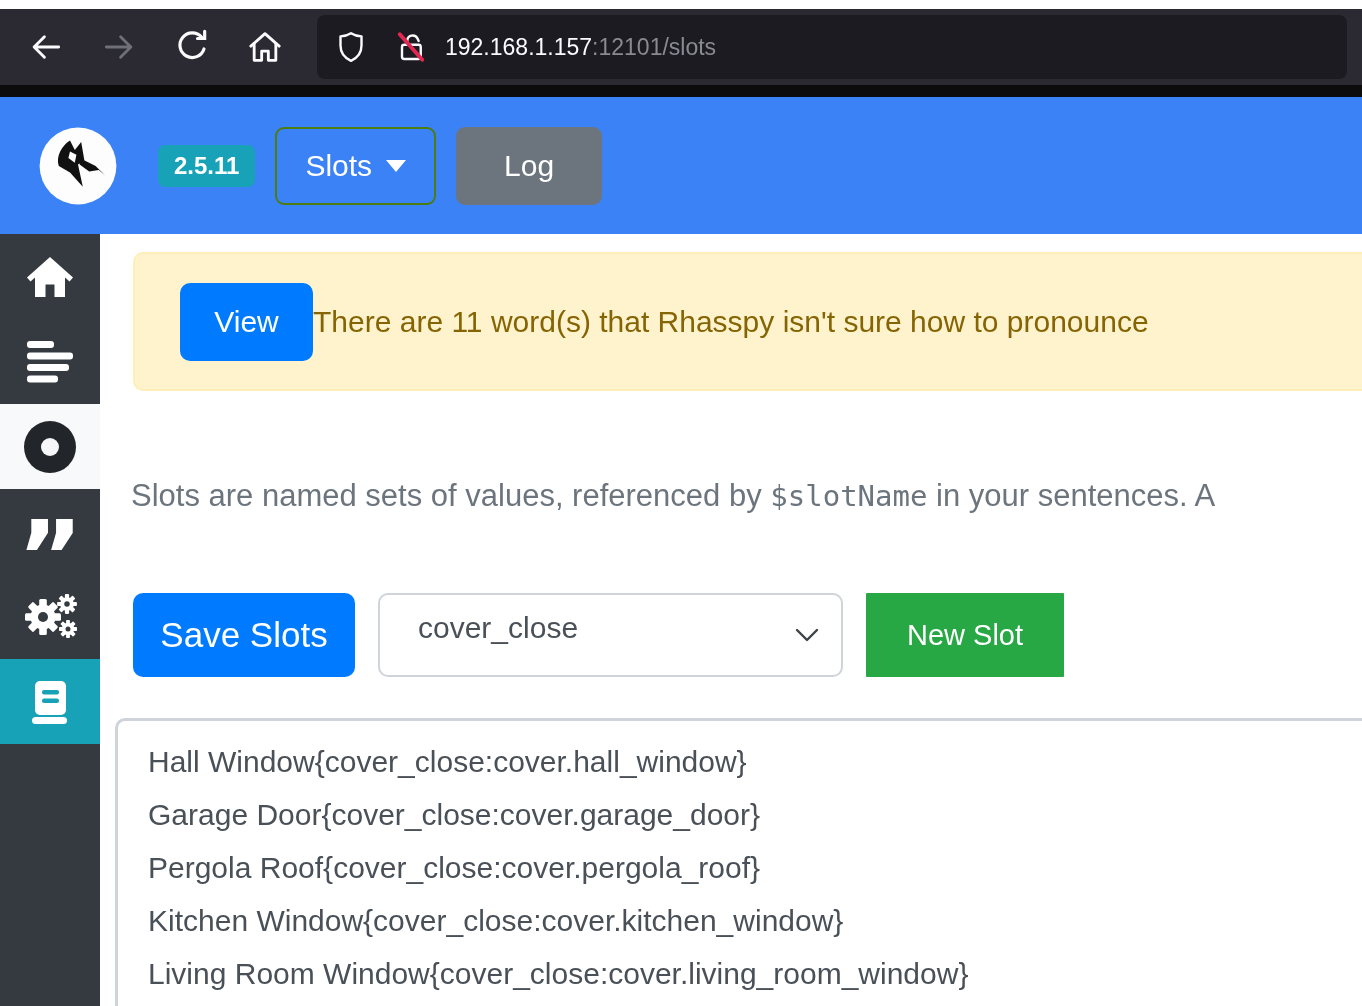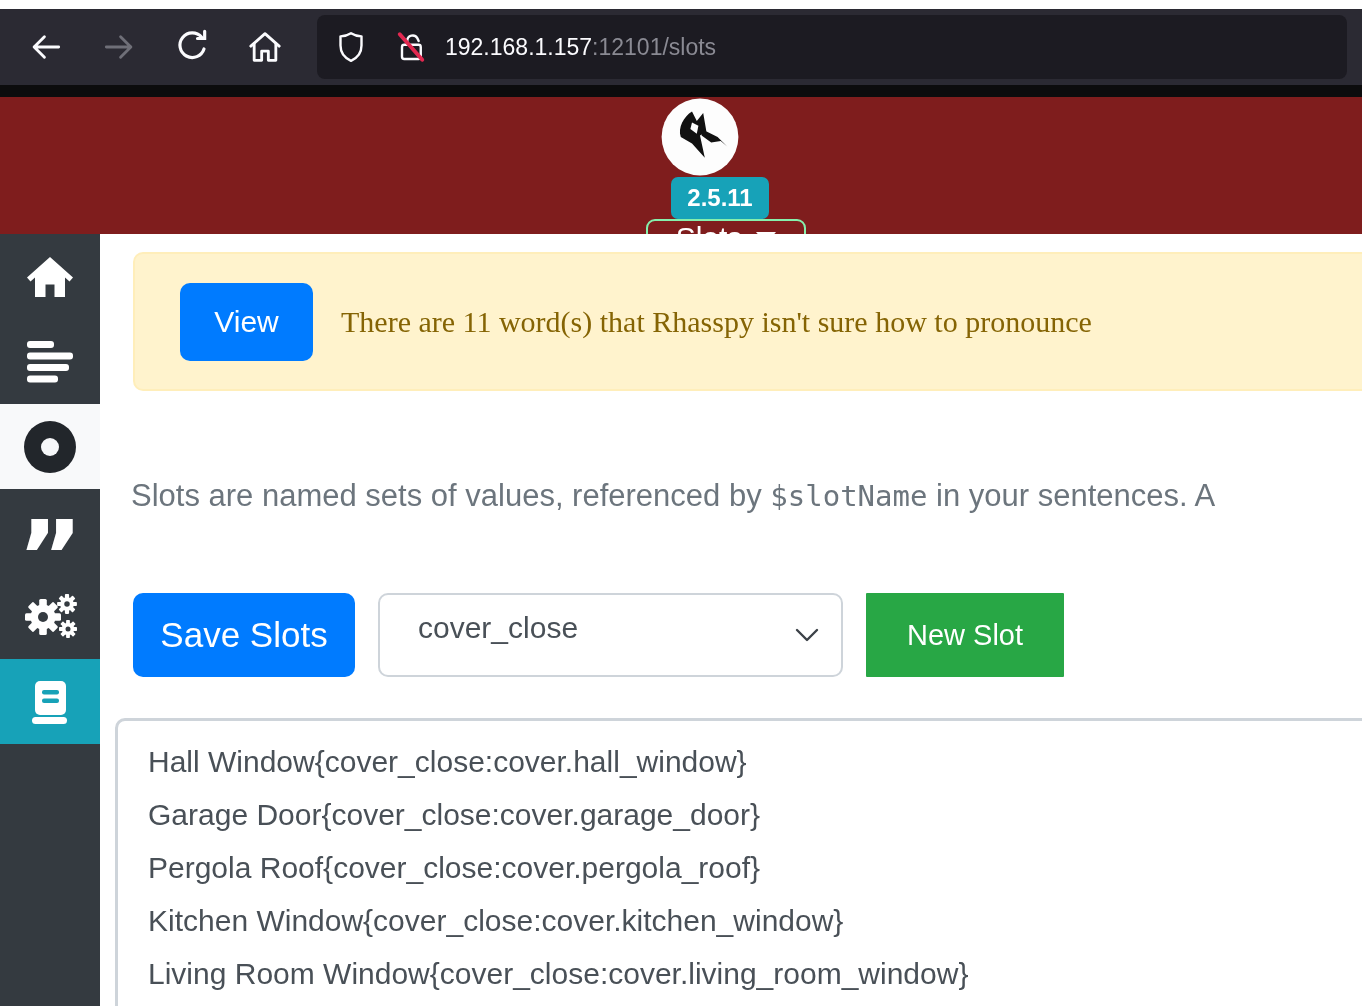--- a/index.html
+++ b/index.html
@@ -16,30 +16,30 @@
   .tb-btn:first-child { margin-left:22px; }
   .tb-btn + .tb-btn { margin-left:25px; }
   .urlbar { flex:1; height:64px; margin:0 15px 0 28px; background:#1c1b22;
             border-radius:8px; display:flex; align-items:center; padding:14px 16px; }
   .urlbar .sep { width:24px; }
   .url-text { font-size:23px; margin-left:16px; white-space:nowrap; }
   .url-host { color:#fbfbfe; }
   .url-rest { color:#8a8a93; }
 
   
-  .app-header { height:137px; background:#7f1d1d; display:flex;
-                align-items:center; padding-left:38px;flex-direction:column; }
+  .app-header { height:137px; background:#3b82f6; display:flex;
+                align-items:center; padding-left:38px; }
   .logo { width:80px; height:80px; flex-shrink:0; }
   .version-badge { margin-left:40px; background:#17a2b8; color:#fff;
                    font-weight:bold; font-size:24px; padding:7px 16px;
                    border-radius:7px; }
   .hdr-btn { height:78px; display:inline-flex; align-items:center;
              font-size:30px; color:#fff; border-radius:9px; cursor:pointer; }
-  .slots-btn { margin-left:52px; background:transparent;
-               border:2px solid #86efac; padding:0 28px; gap:14px; }
+  .slots-btn { margin-left:20px; background:transparent;
+               border:2px solid #4d7c0f; padding:0 28px; gap:14px; }
   .caret { width:0; height:0; border-left:10px solid transparent;
            border-right:10px solid transparent; border-top:12px solid #fff; }
   .log-btn { margin-left:20px; background:#6c757d; border:none; padding:0 48px; }
 
   
   .app-body { display:flex; height:781px; }
   .sidebar { width:100px; background:#343a40; flex-shrink:0; }
   .side-item { height:85px; display:flex; align-items:center;
                justify-content:center; cursor:pointer; }
   .side-item.hl { background:#f8f9fa; }
@@ -55,22 +55,22 @@
                  line-height:0; position:relative; top:26px;
                  font-family:"DejaVu Sans", sans-serif; }
 
   main { flex:1; background:#fff; overflow:hidden; position:relative; }
 
   .alert { margin:18px 0 0 33px; width:1560px; height:139px;
            background:#fff3cd; border:2px solid #ffeeba; border-radius:10px;
            display:flex; align-items:center; padding-left:45px; }
   .view-btn { width:133px; height:78px; background:#007bff; color:#fff;
               border:none; border-radius:10px; font-size:30px; cursor:pointer; }
-  .alert-msg { margin-left:28px; font-size:30px; color:#856404;
-               white-space:nowrap;font-family:Liberation Serif, serif; }
+  .alert-msg { font-size:30px; color:#856404;
+               white-space:nowrap; }
 
   .intro { margin:87px 0 0 31px; font-size:31px; color:#6c757d;
            white-space:nowrap; }
   .intro code { font-family:"DejaVu Sans Mono", monospace; font-size:29px; }
 
   .controls { margin:79px 0 0 33px; display:flex; align-items:center; }
   .save-btn { width:222px; height:84px; background:#007bff; color:#fff;
               border:none; border-radius:10px; font-size:35px; cursor:pointer; }
   .select-wrap { position:relative; margin-left:23px; width:465px; height:84px; }
   .slot-select { appearance:none; -webkit-appearance:none; width:100%;

